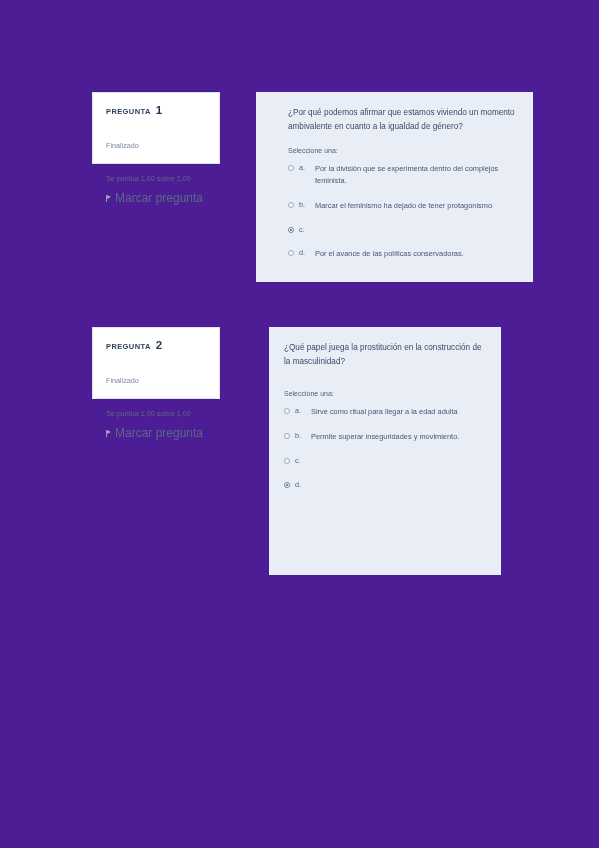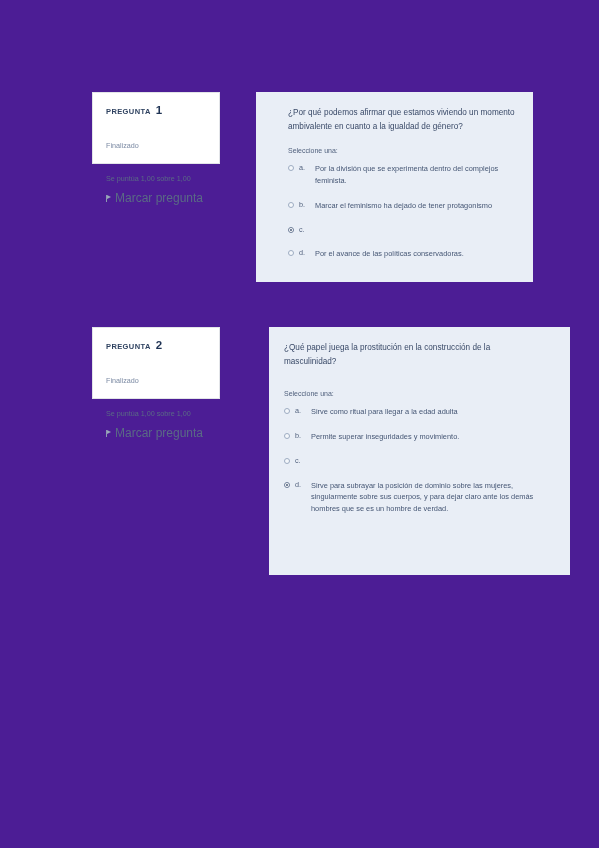--- a/index.html
+++ b/index.html
@@ -217,40 +217,39 @@
         <span class="qnum">2</span>
       </div>
       <div class="info-line state">Finalizado</div>
       <div class="info-line">Se puntúa 1,00 sobre 1,00</div>
       <div class="flag-row">
         <span class="flag-icon"></span>
         <span>Marcar pregunta</span>
       </div>
     </div>
 
-    <div class="q-panel" style="width:301px; height:248px; margin-left:49px;">
+    <div class="q-panel" style="width:232px; height:248px; margin-left:49px;">
       <div class="q-text">¿Qué papel juega la prostitución en la construcción de la masculinidad?</div>
       <div class="q-prompt" style="margin-top:22px;">Seleccione una:</div>
       <ul class="options">
         <li class="option">
           <span class="radio"></span>
           <span class="opt-letter">a.</span>
           <span class="opt-text">Sirve como ritual para llegar a la edad adulta</span>
         </li>
         <li class="option">
           <span class="radio"></span>
           <span class="opt-letter">b.</span>
           <span class="opt-text">Permite superar inseguridades y movimiento.</span>
         </li>
         <li class="option">
           <span class="radio"></span>
           <span class="opt-letter">c.</span>
         </li>
         <li class="option">
           <span class="radio selected"></span>
           <span class="opt-letter">d.</span>
-          <span class="opt-text">Sirve para subrayar la posición de dominio sobre las mujeres, singularmente sobre sus cuerpos, y para dejar claro ante los demás hombres que se es un hombre de verdad.</span>
         </li>
       </ul>
     </div>
   </div>
 
 </div>
 
 </body></html>

